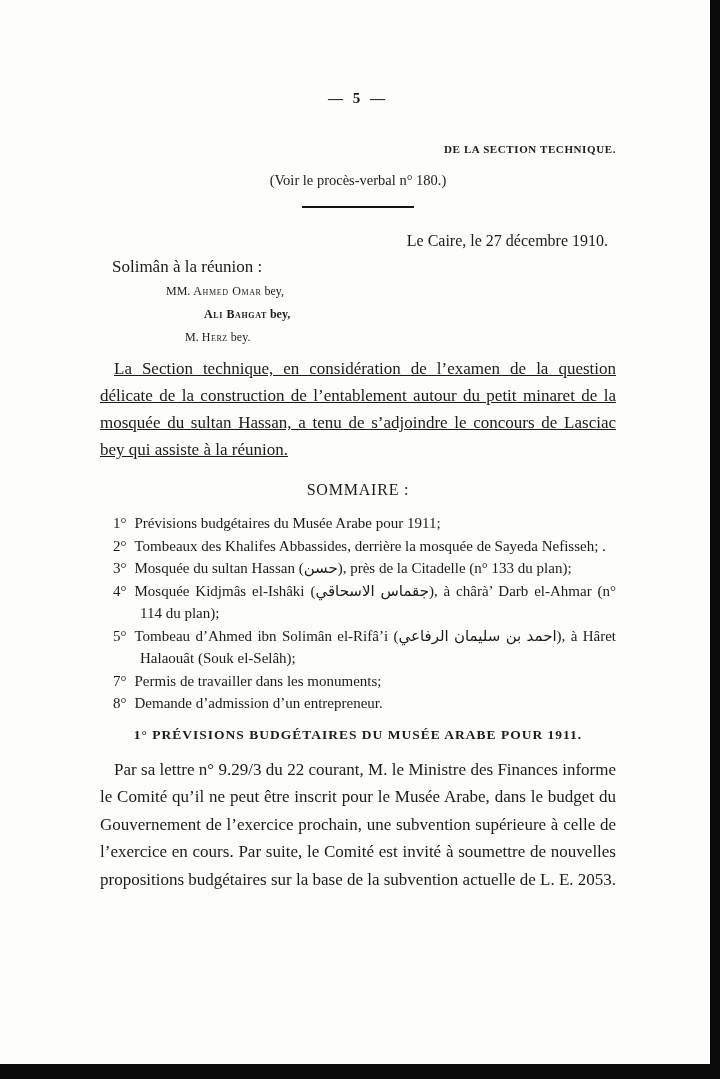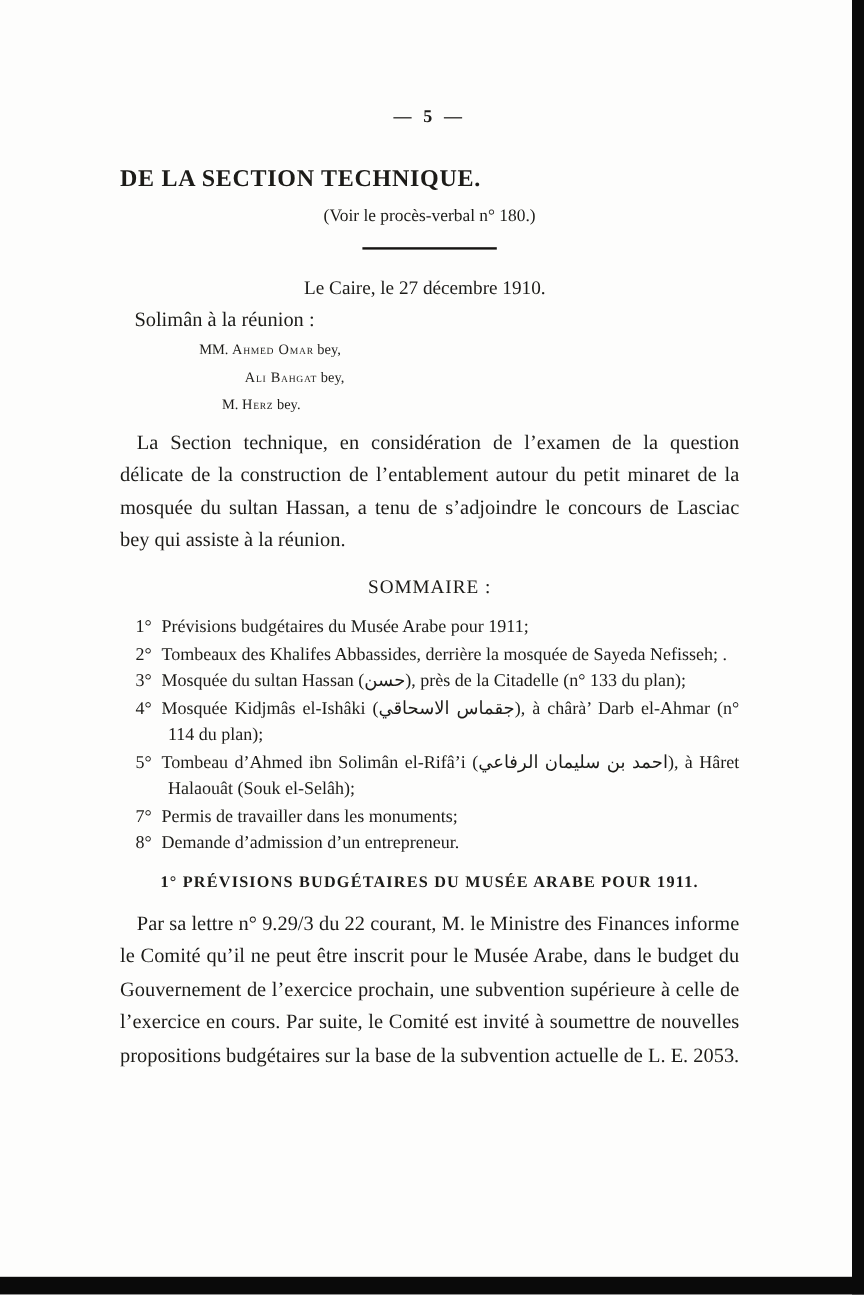--- a/index.html
+++ b/index.html
@@ -48,72 +48,72 @@
     font-size: 18px;
     font-weight: bold;
     letter-spacing: 0.6px;
     line-height: 22px;
     margin: 0 0 12px 0;
   }
   .title sup {
     font-size: 11px;
   }
   .subtitle {
-    text-align: left;
-    font-size: 20px;
+    text-align: right;
+    font-size: 11px;
     font-weight: bold;
     letter-spacing: 0.6px;
     line-height: 19px;
     margin: 0 0 12px 0;
   }
   .note {
     text-align: center;
     font-size: 14.5px;
     line-height: 19px;
     margin-bottom: 16px;
   }
   .rule {
     width: 112px;
     border: none;
     border-top: 2px solid #161412;
     margin: 0 auto 22px auto;
   }
   .dateline {
-    text-align: center;
+    text-align: right;
     padding-right: 8px;
     font-size: 16px;
     line-height: 21px;
     margin-bottom: 4px;
   }
   .presents {
     font-size: 17px;
     line-height: 23px;
     margin-bottom: 2px;
     padding-left: 12px;
   }
   .attendees {
     margin: 0 0 6px 66px;
     font-size: 12px;
     line-height: 23px;
   }
-  .attendee-2 { margin-left: 38px; }
+  .attendee-2 { margin-left: 38px; font-weight: bold; }
   .attendee-3 { margin-left: 19px; }
   .sc {
     font-variant: small-caps;
     letter-spacing: 0.6px;
   }
   .para {
     font-size: 17px;
     line-height: 27px;
     text-align: justify;
     text-indent: 14px;
     margin: 0;
   }
   .para-1 { margin-bottom: 0; }
-  .para-2 { margin-bottom: 16px; }
+  .para-2 { margin-bottom: 16px; text-decoration: underline; }
   .sommaire-title {
     text-align: center;
     font-size: 16px;
     font-weight: normal;
     letter-spacing: 0.8px;
     line-height: 21px;
     margin: 0 0 12px 0;
   }
   .sommaire {
     font-size: 15px;

